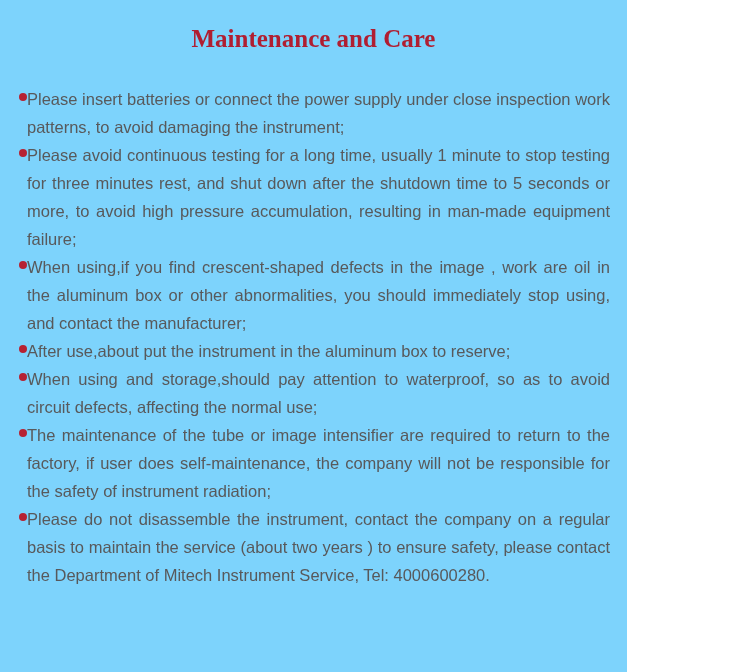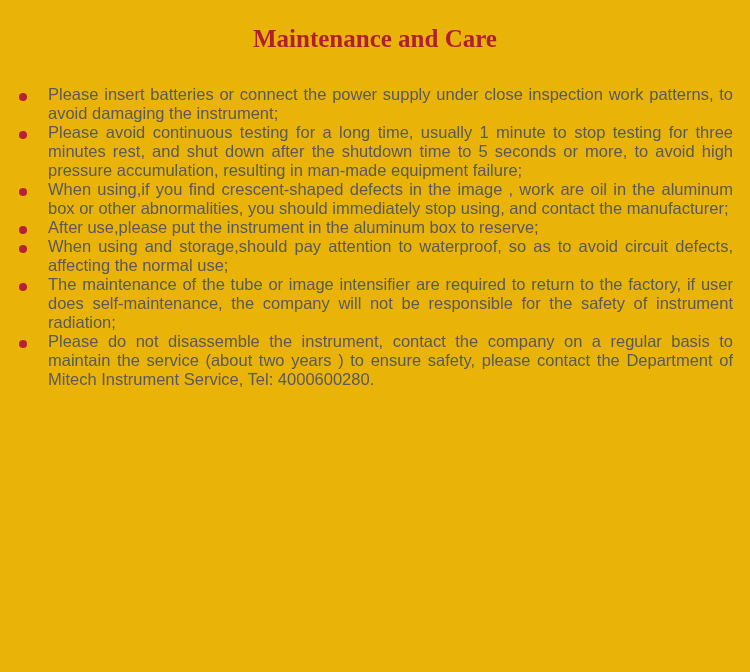--- a/index.html
+++ b/index.html
@@ -2,45 +2,45 @@
 <html><head>
 <meta charset="utf-8">
 <style>
   html, body {
     margin: 0;
     padding: 0;
     background: #ffffff;
   }
   .page {
     position: relative;
-    width: 750px;
+    width: 627px;
     height: 672px;
-    background: #eab308;
+    background: #7dd3fc;
     overflow: hidden;
     font-family: "Liberation Sans", sans-serif;
   }
   .page-title {
     margin: 0;
     padding-top: 25px;
     text-align: center;
     font-family: "Liberation Serif", serif;
     font-weight: bold;
     font-size: 25px;
     line-height: 28px;
     color: #b01e31;
   }
   .bullet-list {
     margin-top: 32px;
   }
   .bullet-item {
     position: relative;
-    padding-left: 48px;
+    padding-left: 27px;
     padding-right: 17px;
     font-size: 16.5px;
-    line-height: 19px;
+    line-height: 28px;
     text-align: justify;
     color: #58595b;
   }
   .bullet-dot {
     position: absolute;
     left: 19px;
     top: 8px;
     width: 8px;
     height: 8px;
     border-radius: 50%;
@@ -61,21 +61,21 @@
     <div class="bullet-item">
       <span class="bullet-dot"></span>
       <span>Please avoid continuous testing for a long time, usually 1 minute to stop testing for three minutes rest, and shut down after the shutdown time to 5 seconds or more, to avoid high pressure accumulation, resulting in man-made equipment failure;</span>
     </div>
     <div class="bullet-item">
       <span class="bullet-dot"></span>
       <span>When using,if you find crescent-shaped defects in the image , work are oil in the aluminum box or other abnormalities, you should immediately stop using, and contact the manufacturer;</span>
     </div>
     <div class="bullet-item">
       <span class="bullet-dot"></span>
-      <span>After use,please put the instrument in the aluminum box to reserve;</span>
+      <span>After use,about put the instrument in the aluminum box to reserve;</span>
     </div>
     <div class="bullet-item">
       <span class="bullet-dot"></span>
       <span>When using and storage,should pay attention to waterproof, so as to avoid circuit defects, affecting the normal use;</span>
     </div>
     <div class="bullet-item">
       <span class="bullet-dot"></span>
       <span>The maintenance of the tube or image intensifier are required to return to the factory, if user does self-maintenance, the company will not be responsible for the safety of instrument radiation;</span>
     </div>
     <div class="bullet-item">

